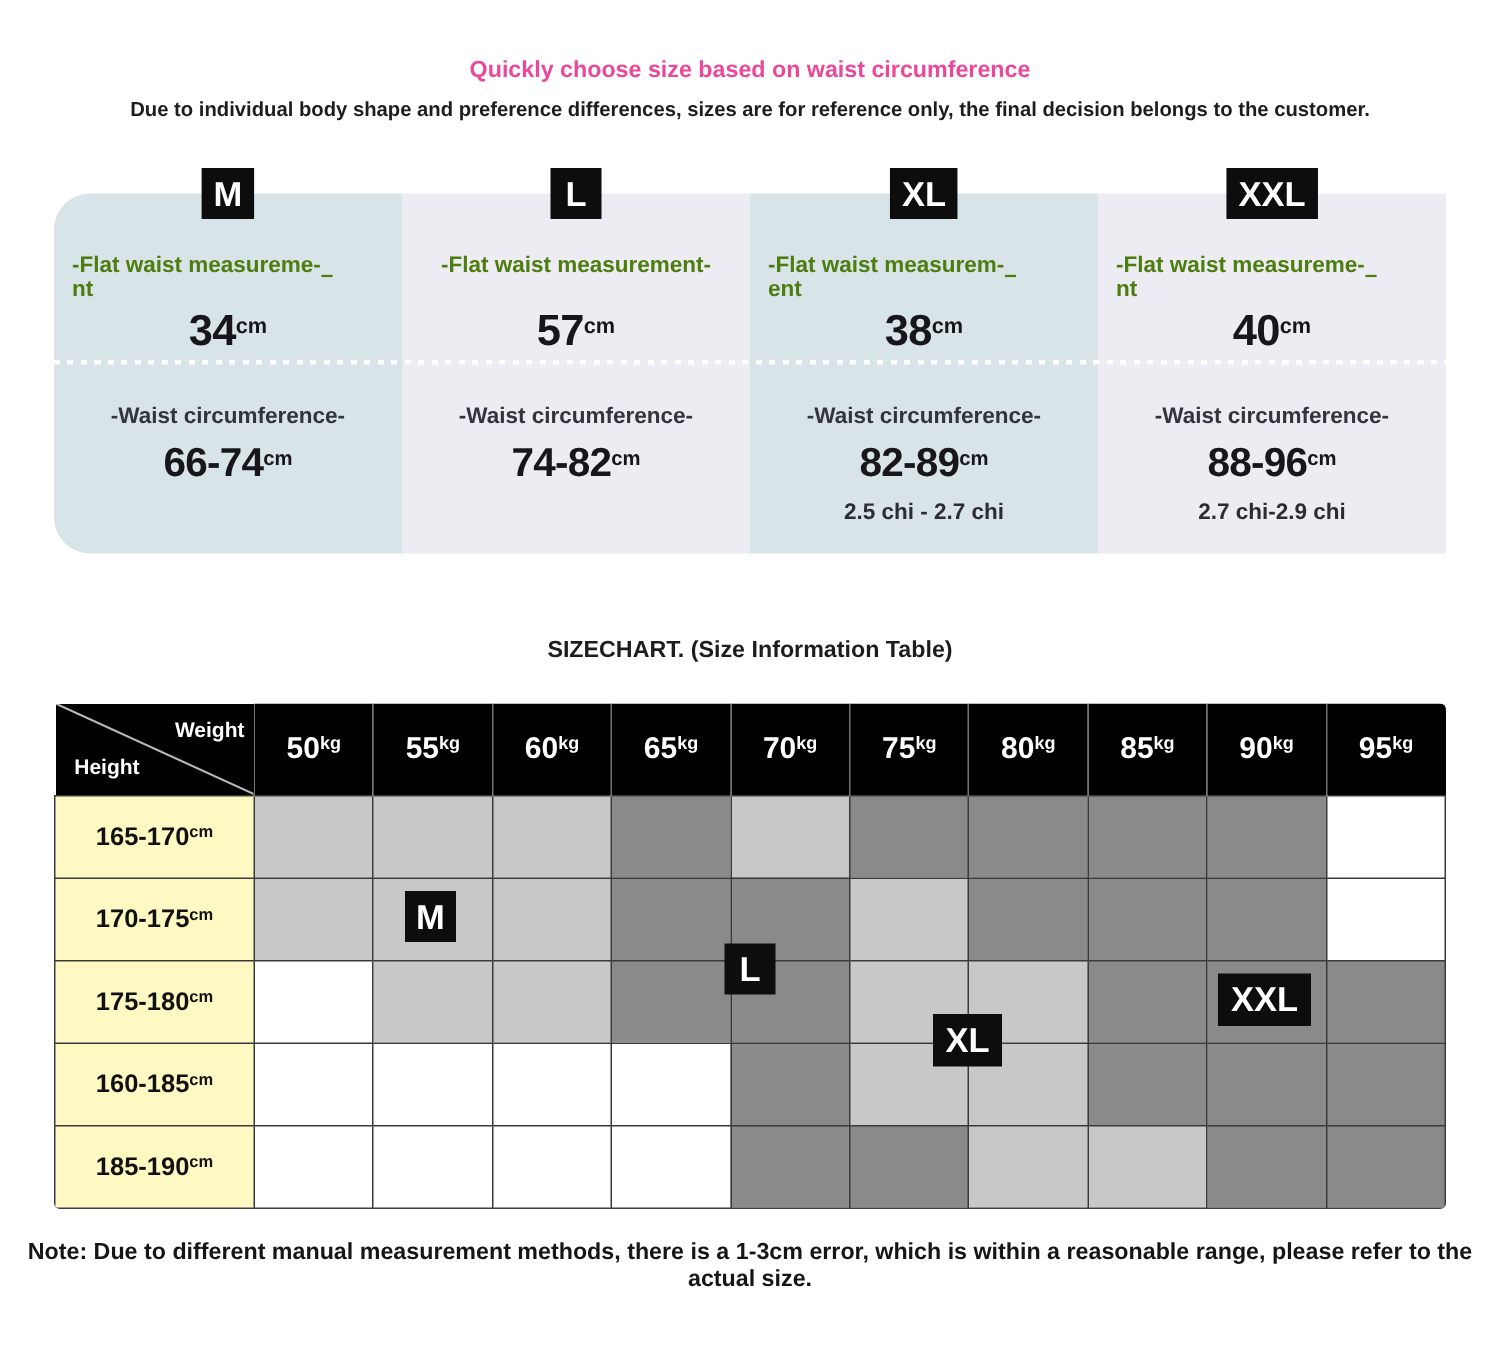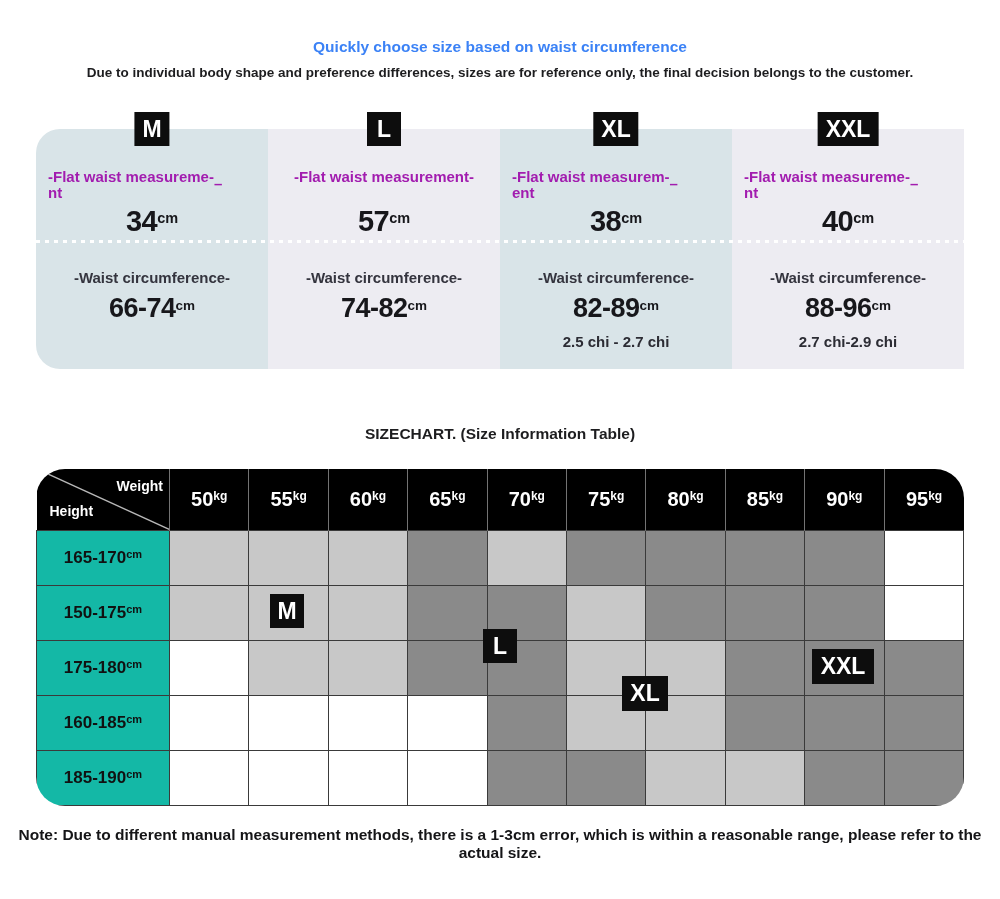--- a/index.html
+++ b/index.html
@@ -1,60 +1,60 @@
 <!DOCTYPE html>
 <html><head>
 <meta charset="utf-8">
 <style>
   *{margin:0;padding:0;box-sizing:border-box;}
   html,body{width:1000px;height:899px;}
   body{background:#ffffff;font-family:"Liberation Sans",sans-serif;color:#1d1d1f;overflow:hidden;}
 
-  .page-title{margin-top:38px;text-align:center;font-size:15.5px;font-weight:bold;color:#3b82f6;}
+  .page-title{margin-top:38px;text-align:center;font-size:15.5px;font-weight:bold;color:#ec4899;}
   .page-subtitle{margin:8px auto 0;max-width:890px;text-align:center;font-size:13.5px;font-weight:bold;line-height:1.35;color:#1d1d1f;}
 
   
   .cards{position:relative;width:928px;height:240px;margin:47px auto 0;display:flex;}
   .card{position:relative;width:232px;height:240px;}
   .card.teal{background:#d9e4e8;}
   .card.lav{background:#edecf2;}
   .card:first-child{border-radius:24px 0 0 24px;}
   .card:last-child{border-radius:0 24px 24px 0;}
   .card-badge{position:absolute;top:-17px;left:50%;transform:translateX(-50%);
     background:#0d0d0d;color:#fff;font-weight:bold;font-size:23px;height:34px;min-width:34px;
     padding:0 8px;display:flex;align-items:center;justify-content:center;z-index:2;}
   .dotted{position:absolute;top:111px;left:0;width:100%;height:3px;z-index:1;
     background-image:repeating-linear-gradient(90deg,#fff 0,#fff 4px,transparent 4px,transparent 9px);}
   .flat{height:112px;padding:40px 12px 0;}
-  .flat-label{font-size:15px;font-weight:bold;line-height:16px;min-height:32px;color:#a21caf;}
+  .flat-label{font-size:15px;font-weight:bold;line-height:16px;min-height:32px;color:#4d7c0f;}
   .card.wrap .flat-label{text-align:left;}
   .card.center .flat-label{text-align:center;}
   .sub-dash{position:relative;top:7px;font-weight:bold;}
   .line2{display:block;}
   .flat-value{text-align:center;font-size:29px;font-weight:bold;margin-top:4px;color:#17171b;letter-spacing:-0.5px;}
   .sup{font-size:0.5em;position:relative;top:-0.55em;font-weight:bold;letter-spacing:0;}
   .waist{height:128px;padding-top:28px;text-align:center;}
   .waist-label{font-size:15px;font-weight:bold;color:#34343e;}
   .waist-value{font-size:27px;font-weight:bold;margin-top:7px;color:#17171b;letter-spacing:-0.5px;}
   .chi{font-size:15px;font-weight:bold;margin-top:9px;color:#2c2c34;}
 
   
   .chart-title{margin-top:56px;text-align:center;font-size:15.5px;font-weight:bold;}
   .table-wrap{position:relative;width:928px;margin:26px auto 0;}
-  .table-round{border-radius:29px;overflow:hidden;}
+  .table-round{border-radius:4px;overflow:hidden;}
   table{border-collapse:collapse;width:928px;table-layout:fixed;}
   th,td{padding:0;}
   thead th{background:#000;color:#fff;height:61px;font-weight:bold;}
   th.corner{width:133px;position:relative;}
   .diag{position:absolute;left:0;top:0;width:100%;height:100%;}
   .corner-weight{position:absolute;top:9px;right:6px;font-size:14px;font-weight:bold;}
   .corner-height{position:absolute;bottom:11px;left:13px;font-size:14px;font-weight:bold;}
   th.wcell{border-left:1px solid #737373;font-size:20px;text-align:center;}
   tbody th,tbody td{border:1px solid #3a3a3a;height:55px;}
-  tbody th.hcell{background:#14b8a6;font-size:17px;font-weight:bold;text-align:center;color:#111;}
+  tbody th.hcell{background:#fef9c3;font-size:17px;font-weight:bold;text-align:center;color:#111;}
   td.white{background:#ffffff;}
   td.light{background:#c8c8c8;}
   td.dark{background:#8a8a8a;}
   .hsup{font-size:11px;position:relative;top:-5px;font-weight:bold;}
   .wsup{font-size:12px;position:relative;top:-6px;font-weight:bold;}
   .tb-badge{position:absolute;background:#0d0d0d;color:#fff;font-weight:bold;font-size:23px;
     display:flex;align-items:center;justify-content:center;z-index:3;}
   .badge-m{left:234px;top:125px;width:34px;height:34px;}
   .badge-l{left:447px;top:160px;width:34px;height:34px;}
   .badge-xl{left:586px;top:207px;width:46px;height:35px;}
@@ -159,21 +159,21 @@
               <td class="cell light"></td>
               <td class="cell dark"></td>
               <td class="cell light"></td>
               <td class="cell dark"></td>
               <td class="cell dark"></td>
               <td class="cell dark"></td>
               <td class="cell dark"></td>
               <td class="cell white"></td>
             </tr>
             <tr>
-              <th class="hcell"><span>150-175</span><span class="hsup">cm</span></th>
+              <th class="hcell"><span>170-175</span><span class="hsup">cm</span></th>
               <td class="cell light"></td>
               <td class="cell light"></td>
               <td class="cell light"></td>
               <td class="cell dark"></td>
               <td class="cell dark"></td>
               <td class="cell light"></td>
               <td class="cell dark"></td>
               <td class="cell dark"></td>
               <td class="cell dark"></td>
               <td class="cell white"></td>

